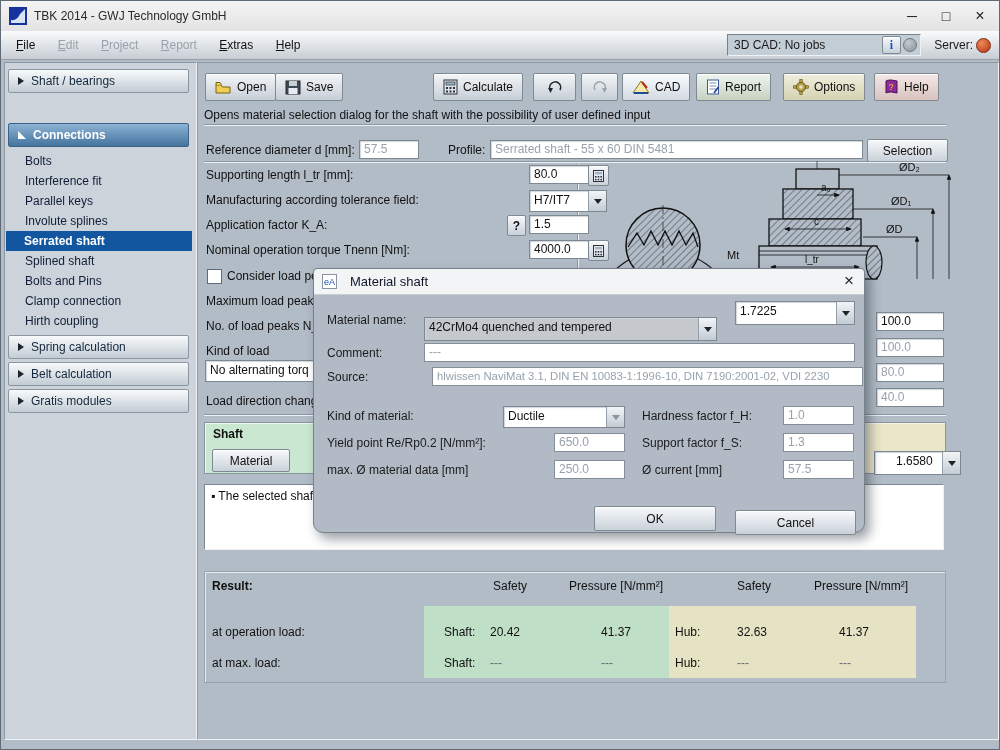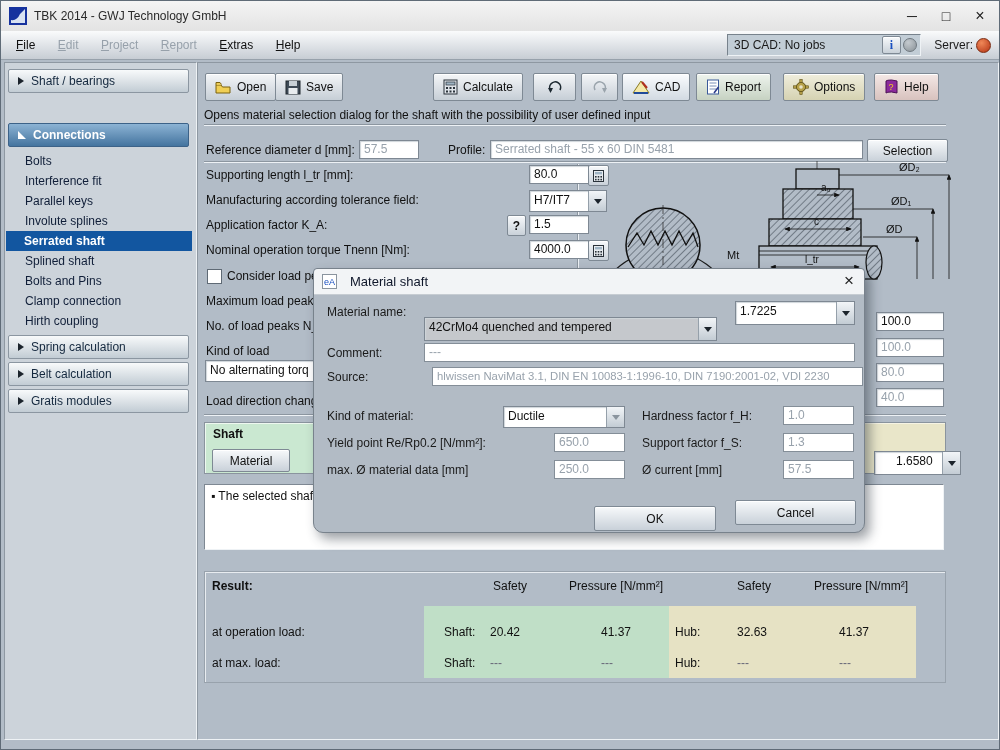--- a/index.html
+++ b/index.html
@@ -350,21 +350,21 @@
   <span class="rc" style="left:736px;top:655px;width:70px;color:#667;">---</span>
   <span class="rc" style="left:838px;top:655px;width:70px;color:#667;">---</span>
 
   <div class="abs" style="left:312px;top:267px;width:550px;height:263px;background:#b2bbc5;border:1px solid #78828c;border-radius:4px 4px 10px 10px;box-shadow:5px 6px 12px rgba(35,45,55,0.45);z-index:10;">
     <div class="abs" style="left:0;top:0;width:100%;height:26px;background:#f2f4f6;border-bottom:1px solid #c6ccd2;border-radius:4px 4px 0 0;box-sizing:border-box;">
       <span style="position:absolute;left:8px;top:5px;width:15px;height:15px;background:#fff;border:1px solid #8a949e;font-size:9px;color:#1a50c0;display:flex;align-items:center;justify-content:center;box-sizing:border-box;">eA</span>
       <span style="position:absolute;left:36px;top:5px;font-size:13px;color:#0f172a;">Material shaft</span>
       <span style="position:absolute;right:10px;top:2px;font-size:17px;color:#222;">×</span>
     </div>
 
-    <span class="dlbl" style="left:13px;top:36px;">Material name:</span>
+    <span class="dlbl" style="left:13px;top:44px;">Material name:</span>
     <div class="combo" style="left:110px;top:48px;width:291px;height:22px;background:#c5c8cc;">
       <span class="txt">42CrMo4 quenched and tempered</span>
       <span class="arw"></span>
     </div>
     <div class="combo" style="left:421px;top:32px;width:118px;height:22px;">
       <span class="txt">1.7225</span>
       <span class="arw"></span>
     </div>
 
     <span class="dlbl" style="left:13px;top:77px;">Comment:</span>
@@ -385,16 +385,16 @@
     <div class="dfield ro" style="left:240px;top:164px;width:61px;">650.0</div>
     <span class="dlbl" style="left:328px;top:167px;">Support factor f_S:</span>
     <div class="dfield ro" style="left:469px;top:164px;width:61px;">1.3</div>
 
     <span class="dlbl" style="left:13px;top:194px;">max. Ø material data [mm]</span>
     <div class="dfield ro" style="left:240px;top:191px;width:61px;">250.0</div>
     <span class="dlbl" style="left:328px;top:194px;">Ø current [mm]</span>
     <div class="dfield ro" style="left:469px;top:191px;width:61px;">57.5</div>
 
     <div class="btn" style="left:280px;top:237px;width:120px;height:23px;">OK</div>
-    <div class="btn" style="left:421px;top:231px;width:119px;height:23px;">Cancel</div>
+    <div class="btn" style="left:421px;top:241px;width:119px;height:23px;">Cancel</div>
   </div>
 
 </div>
 
 </body></html>

